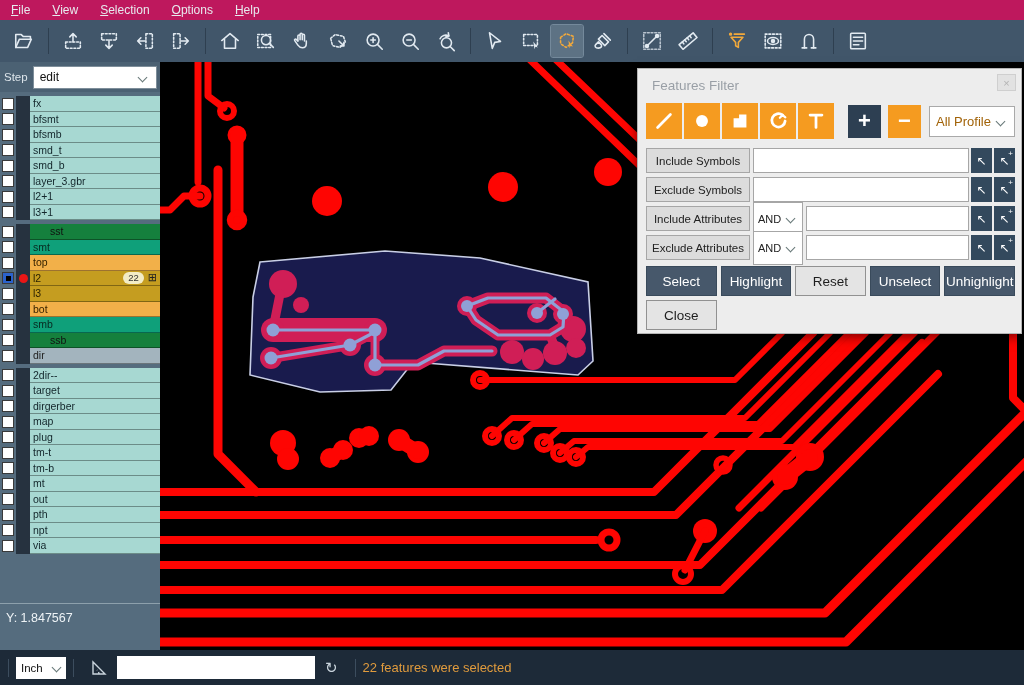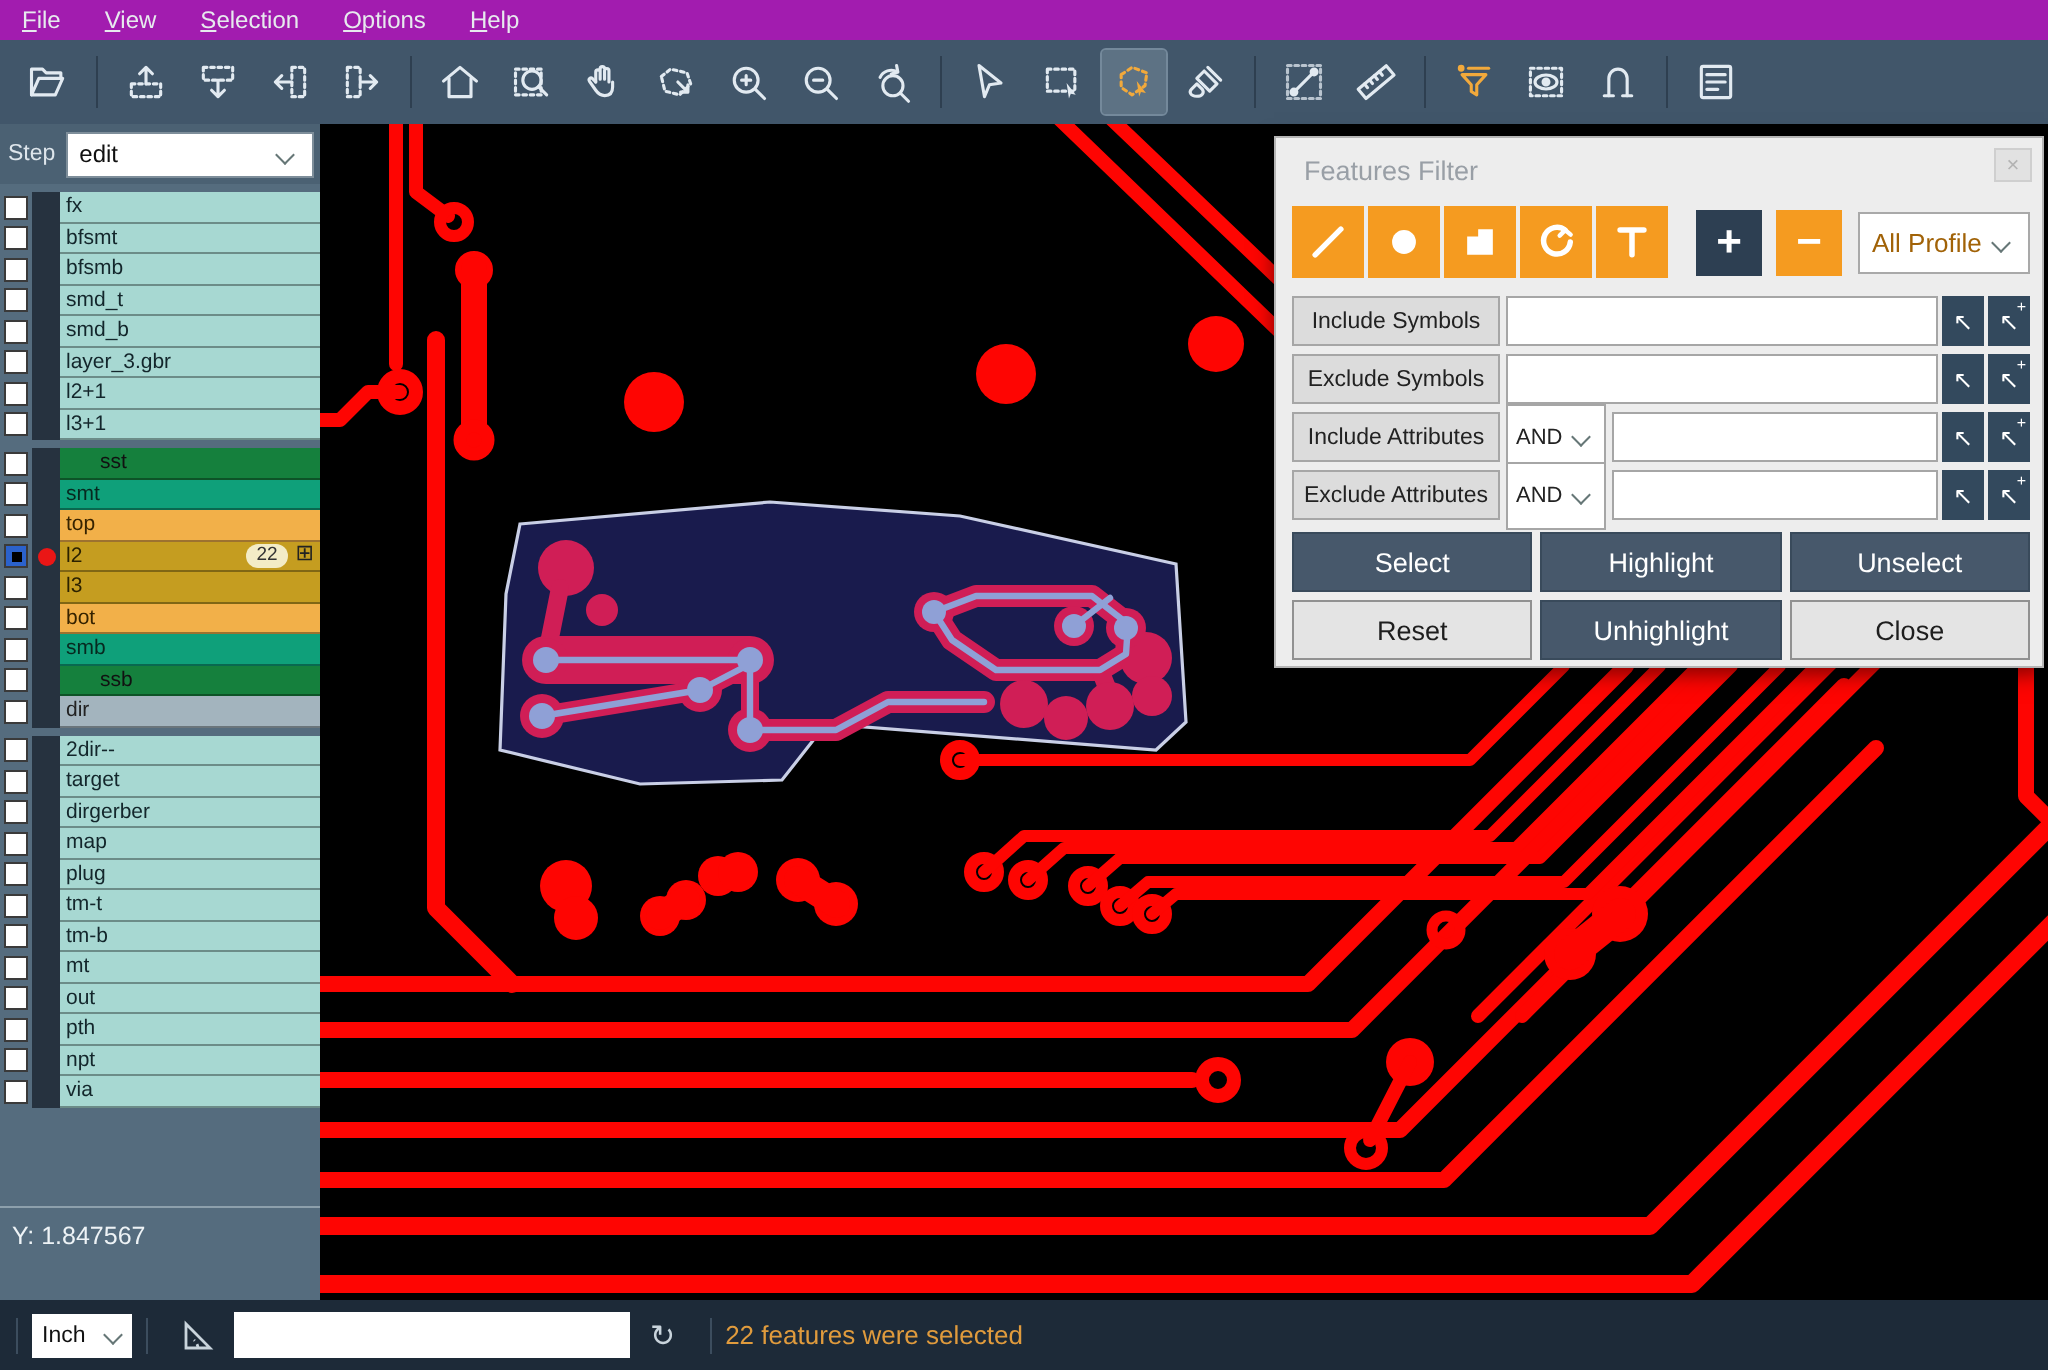--- a/index.html
+++ b/index.html
@@ -1,20 +1,20 @@
 <!DOCTYPE html>
 <html><head>
 <meta charset="utf-8">
 <style>
   html,body{margin:0;padding:0;width:1024px;height:685px;overflow:hidden;background:#000;
     font-family:"Liberation Sans", sans-serif;-webkit-font-smoothing:antialiased;}
   #app{position:relative;width:1024px;height:685px;}
 
   
-  .menubar{position:absolute;top:0;left:0;width:1024px;height:20px;background:#a21caf;
+  .menubar{position:absolute;top:0;left:0;width:1024px;height:20px;background:#be185d;
     display:flex;align-items:center;color:#e7eaee;font-size:12px;}
   .menu-item{padding:0 11px;height:20px;line-height:20px;cursor:default;}
   .menu-item u{text-decoration:underline;}
 
   
   .toolbar{position:absolute;top:20px;left:0;width:1024px;height:42px;background:#41566a;
     display:flex;align-items:center;padding-left:6px;box-sizing:border-box;color:#e2eaf1;}
   .tb-btn{width:32px;height:32px;margin:0 2px;display:flex;align-items:center;justify-content:center;border-radius:2px;}
   .tb-btn.active{background:#5d7284;outline:1px solid #74899b;color:#f2a93b;}
   .tb-btn.accent{color:#f2a93b;}
@@ -73,21 +73,21 @@
   .f-label{width:104px;height:25px;background:#dcdcdc;border:1px solid #a6a6a6;font-size:11.5px;
     display:flex;align-items:center;justify-content:center;color:#222;box-sizing:border-box;flex:0 0 auto;}
   .f-op{width:50px;height:25px;margin-left:3px;background:#fff;border:1px solid #a6a6a6;font-size:11px;
     display:flex;align-items:center;padding:16px 4px;box-sizing:border-box;color:#222;flex:0 0 auto;}
   .f-input{flex:1;height:25px;margin-left:3px;border:1px solid #a6a6a6;background:#fff;box-sizing:border-box;
     padding:0 4px;font-size:12px;min-width:0;font-family:"Liberation Sans",sans-serif;}
   .arrow-btn{width:21px;height:25px;margin-left:2px;background:#33495d;color:#fff;display:flex;
     align-items:center;justify-content:center;font-size:12px;position:relative;flex:0 0 auto;}
   .arrow-btn .sup{position:absolute;top:1px;right:2px;font-size:8px;}
   .actions{position:absolute;top:197px;left:8px;right:6px;display:grid;
-    grid-template-columns:repeat(3,1fr);gap:4px;}
+    grid-template-columns:repeat(5,1fr);gap:4px;}
   .act-btn{height:30px;display:flex;align-items:center;justify-content:center;font-size:13.5px;box-sizing:border-box;}
   .act-dark{background:#47586b;color:#fff;border:1px solid #394a5b;}
   .act-light{background:#e4e4e4;color:#1e1e1e;border:1px solid #919191;}
 
   
   .statusbar{position:absolute;left:0;top:650px;width:1024px;height:35px;background:#1d2a38;
     display:flex;align-items:center;}
   .sb-sep{width:1px;height:18px;background:#3c4d5e;margin:0 7px;}
   .unit-box{width:50px;height:22px;background:#fff;display:flex;align-items:center;padding:0 2px 0 5px;
     font-size:11.5px;color:#111;box-sizing:border-box;}
@@ -724,22 +724,22 @@
             <span class="chev"></span>
           </div>
           <input class="f-input" type="text" style="">
           <div class="arrow-btn">↖</div>
           <div class="arrow-btn">↖<span class="sup">+</span></div>
         </div>
       </div>
     <div class="actions" id="actions">
         <div class="act-btn act-dark">Select</div>
         <div class="act-btn act-dark">Highlight</div>
+        <div class="act-btn act-light">Reset</div>
         <div class="act-btn act-dark">Unselect</div>
-        <div class="act-btn act-light">Reset</div>
         <div class="act-btn act-dark">Unhighlight</div>
         <div class="act-btn act-light">Close</div>
       </div>
   </div>
 
   <div class="statusbar">
     <div class="sb-sep" style="margin-left:8px;"></div>
     <div class="unit-box">
       <span>Inch</span>
       <span class="chev"></span>

